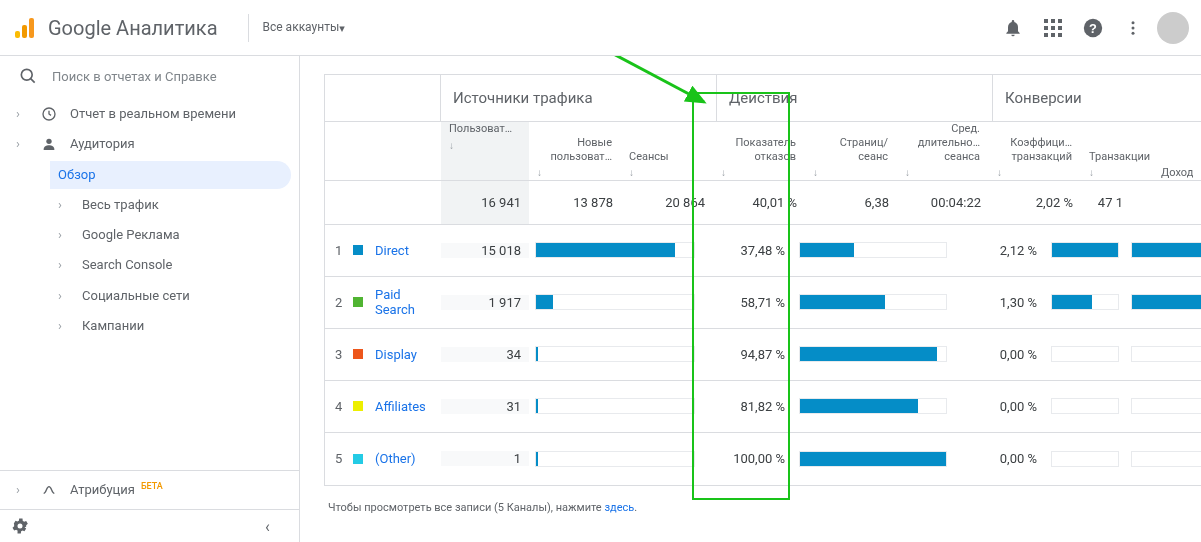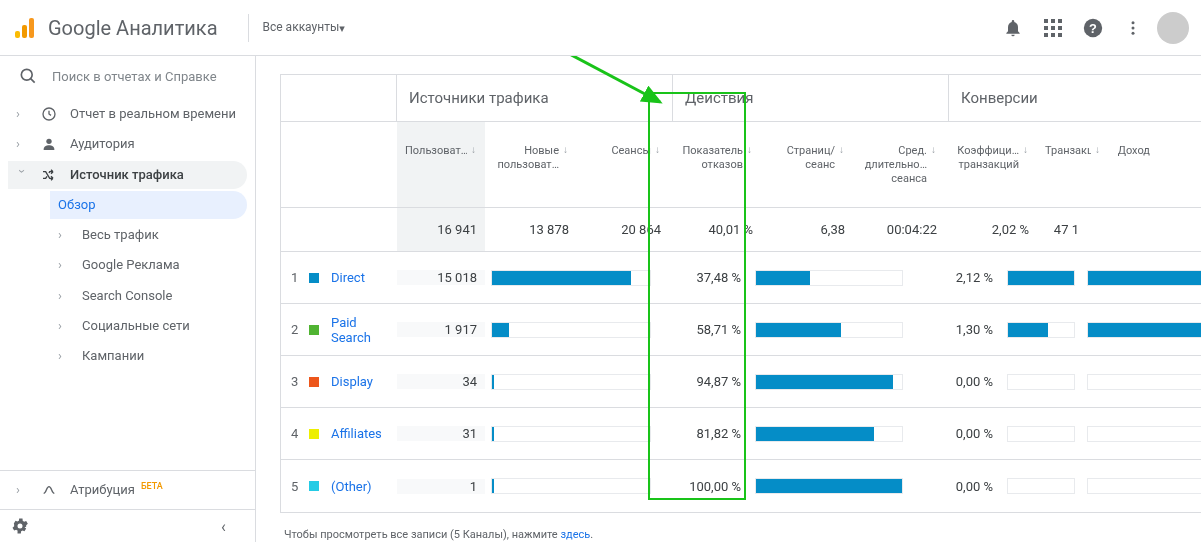--- a/index.html
+++ b/index.html
@@ -25,21 +25,21 @@
   .divider-v{width:1px;height:28px;background:var(--border);margin:0 14px;}
   .account-picker{display:flex;flex-direction:row;justify-content:flex-end;line-height:1.2;color:var(--text-light);cursor:pointer;}
   .account-label{font-size:12px;}
   .account-arrow{font-size:11px;margin-top:2px;}
   .topbar-spacer{flex:1;}
   .icon-btn{width:40px;height:40px;border-radius:50%;display:flex;align-items:center;justify-content:center;color:#5f6368;cursor:pointer;}
   .avatar{width:32px;height:32px;border-radius:50%;background:#ccc;margin-left:4px;}
 
   
   .shell{display:flex;height:calc(542px - 56px);position:relative;}
-  .sidebar{width:256px;border-right:1px solid var(--border);display:flex;flex-direction:column;background:#fff;}
+  .sidebar{width:300px;border-right:1px solid var(--border);display:flex;flex-direction:column;background:#fff;}
   .search-row{display:flex;align-items:center;gap:14px;padding:10px 18px;color:var(--text-lighter);font-size:13px;}
   .search-placeholder{flex:1;white-space:nowrap;overflow:hidden;text-overflow:ellipsis;}
   .nav-scroll{flex:1;overflow:hidden;padding-top:4px;}
   .section-label{font-size:11px;color:var(--text-lighter);letter-spacing:.3px;padding:2px 18px 6px;text-transform:uppercase;}
   .nav-item{display:flex;align-items:center;gap:12px;padding:6px 10px 6px 8px;margin:0 8px 2px 8px;border-radius:0 20px 20px 0;color:var(--text-light);font-size:13px;cursor:pointer;line-height:1.25;}
   .nav-item .chev{width:12px;flex:0 0 12px;color:#9aa0a6;}
   .nav-item .nicon{width:18px;flex:0 0 18px;color:#5f6368;display:flex;align-items:center;justify-content:center;}
   .nav-item .label{flex:1;}
   .nav-item.active{background:var(--bg-alt);color:var(--text);font-weight:500;}
   .sub{padding-left:42px;}
@@ -49,21 +49,21 @@
   .sidebar-bottom{border-top:1px solid var(--border);}
   .gear-row{border-top:1px solid var(--border);padding:6px 10px;display:flex;align-items:center;}
 
   
   .content{flex:1;overflow:hidden;background:#fff;position:relative;padding:18px 0 0 24px;}
   .table-wrap{border:1px solid var(--border);border-right:none;margin-bottom:10px;}
   .colgroup-row{display:flex;border-bottom:1px solid var(--border);}
   .colgroup-row .spacer-col{border-right:1px solid var(--border);}
   .group-head{flex:0 0 auto;padding:14px 0 14px 12px;font-size:15px;color:var(--text-light);border-right:1px solid var(--border);}
   .head-row{display:flex;border-bottom:1px solid var(--border);background:#fff;}
-  .head-cell{font-size:11px;color:var(--text-light);padding:22px 8px;display:flex;align-items:flex-start;justify-content:flex-end;text-align:right;line-height:1.25;border-right:1px solid transparent;gap:4px;}
+  .head-cell{font-size:11px;color:var(--text-light);padding:0 8px;display:flex;align-items:flex-start;justify-content:flex-end;text-align:right;line-height:1.25;border-right:1px solid transparent;gap:4px;flex-direction:column;}
   .head-cell .lbl{overflow:hidden;}
   .head-cell .sort{color:#9aa0a6;font-size:10px;}
   .head-cell.first{justify-content:flex-start;text-align:left;}
   .head-cell.sorted{background:#f1f3f4;}
   .totals-row{display:flex;border-bottom:1px solid var(--border);}
   .tcell{font-size:13px;color:var(--text);padding:14px 8px;text-align:right;}
   .data-row{display:flex;border-bottom:1px solid var(--border);align-items:center;height:52px;}
   .data-row:last-child{border-bottom:none;}
   .rank-cell{text-align:right;padding:0 10px;font-size:13px;color:var(--text-light);}
   .src-cell{display:flex;align-items:center;gap:12px;padding-left:6px;}
@@ -175,29 +175,20 @@
         <span class="chev">›</span>
         <span class="nicon">
           <svg width="16" height="16" viewBox="0 0 24 24" fill="#5f6368">
               <circle cx="12" cy="8" r="4"></circle>
               <path d="M4 20c0-4 4-6 8-6s8 2 8 6v1H4z"></path>
             </svg>
         </span>
         <span class="label">Аудитория</span>
       </div>
 
-      <div class="nav-item active">
-        <span class="chev" style="transform:rotate(90deg);display:inline-block;">›</span>
-        <span class="nicon">
-          <svg width="16" height="16" viewBox="0 0 24 24" fill="none" stroke="#3c4043" stroke-width="2">
-              <path d="M3 7h4l6 10h5m0 0l-3-3m3 3l-3 3M3 17h4l2-3m3-5l1-2h5m0 0l-3-3m3 3l-3 3"></path>
-            </svg>
-        </span>
-        <span class="label">Источник трафика</span>
-      </div>
       <div class="sub">
         <div class="nav-item selected">
           <span class="label">Обзор</span>
         </div>
         <div class="nav-item">
           <span class="chev">›</span>
           <span class="label">Весь трафик</span>
         </div>
         <div class="nav-item">
           <span class="chev">›</span>

